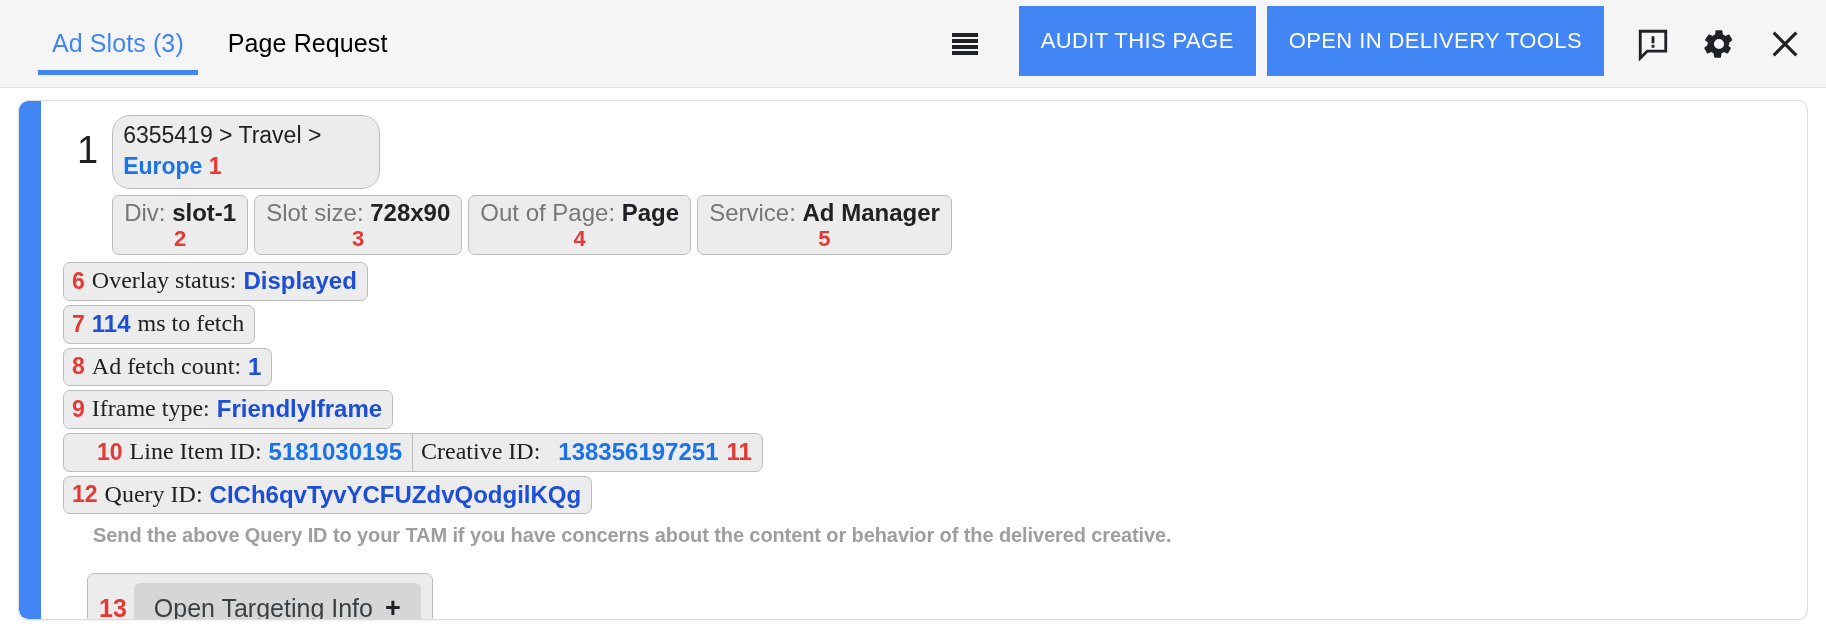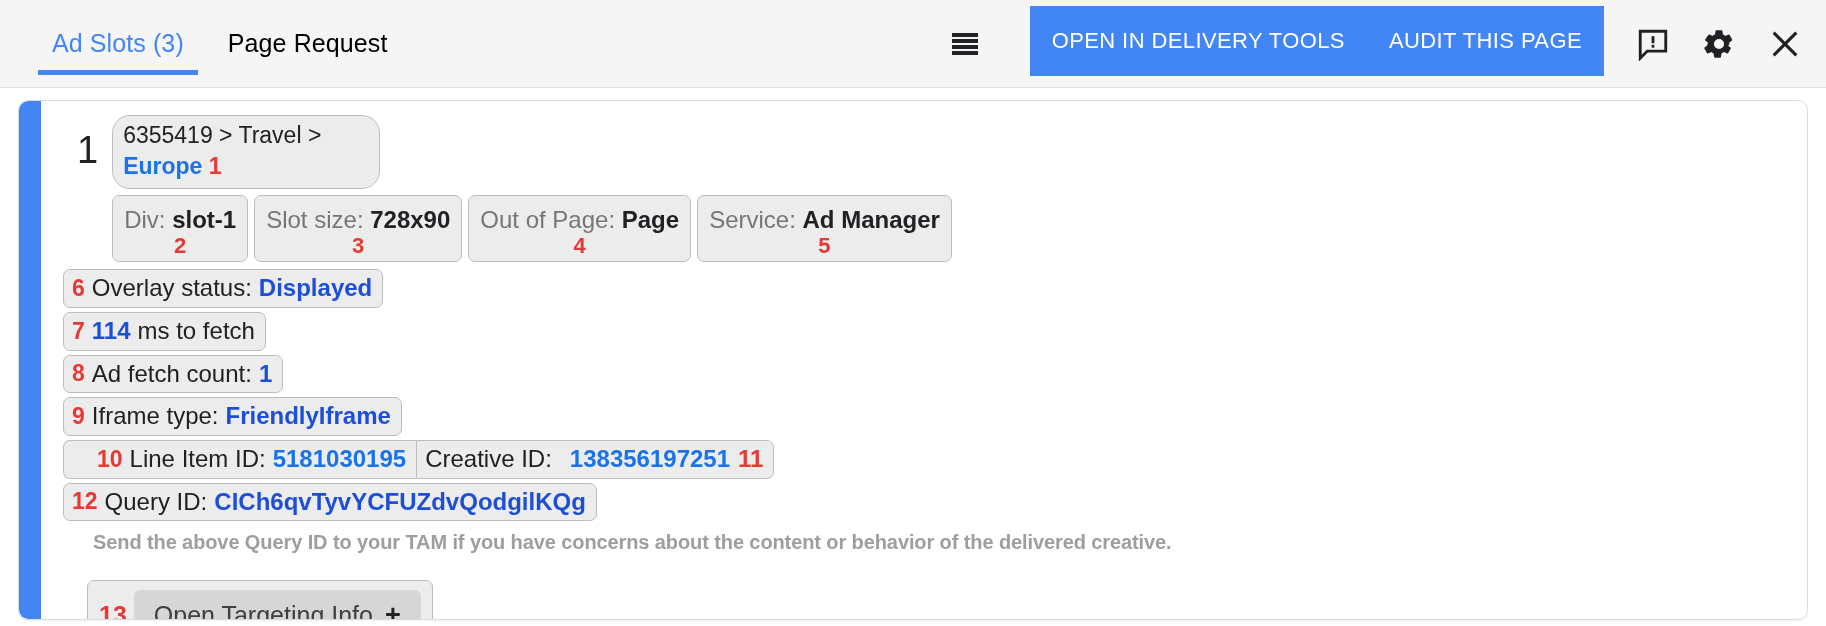--- a/index.html
+++ b/index.html
@@ -181,21 +181,21 @@
   .meta-row {
     display: flex;
     align-items: stretch;
     gap: 6px;
     margin-top: 6px;
   }
   .meta-chip {
     background: #ececec;
     border: 1px solid #bdbdbd;
     border-radius: 7px;
-    padding: 10px 11px 4px 11px;
+    padding: 3px 11px 4px 11px;
     font-size: 24px;
     text-align: center;
     box-sizing: border-box;
     white-space: nowrap;
   }
   .meta-chip .mline { display: block; }
   .meta-chip .mlbl { color: #767676; }
   .meta-chip .mval { color: #202124; font-weight: bold; }
   .meta-chip .mnum {
     display: block;
@@ -214,21 +214,21 @@
     border: 1px solid #bdbdbd;
     border-radius: 7px;
     padding: 2px 10px 3px 8px;
     font-size: 24px;
     line-height: 1.32;
     width: max-content;
     margin-bottom: 4px;
     box-sizing: border-box;
     white-space: nowrap;
   }
-  .chip-line .t-plain { color: #202124; }
+  .chip-line .t-plain { color: #202124; font-family: Liberation Serif, serif; }
   .chip-line .t-bold { color: #1d4ed8; font-weight: bold; }
   .chip-line .t-link { color: #1a73e8; font-weight: bold; }
 
   .id-row { display: flex; align-items: center; width: max-content; }
   .id-row .chip-line { margin-bottom: 0; }
   .id-row .chip-line:first-child {
     border-top-right-radius: 0;
     border-bottom-right-radius: 0;
     border-right: none;
     padding-left: 33px;
@@ -289,23 +289,23 @@
 
   <div class="menu-icon-btn">
     <span class="hamburger">
       <i></i>
         <i></i>
         <i></i>
         <i></i>
     </span>
   </div>
 
+  <button class="hdr-btn" id="btn-audit">AUDIT THIS PAGE</button>
+
   <button class="hdr-btn" id="btn-delivery">OPEN IN DELIVERY TOOLS</button>
-
-  <button class="hdr-btn" id="btn-audit">AUDIT THIS PAGE</button>
 
   <div class="hdr-icons">
     <div class="hdr-icon">
       <svg width="34" height="34" viewBox="0 0 24 24" aria-hidden="true">
         <path d="M3 3h18v14H8l-5 5V3z" fill="none" stroke="#202124" stroke-width="2"></path>
         <rect x="11" y="6.5" width="2" height="5" fill="#202124"></rect>
         <rect x="11" y="12.6" width="2" height="2" fill="#202124"></rect>
       </svg>
     </div>
     <div class="hdr-icon">

